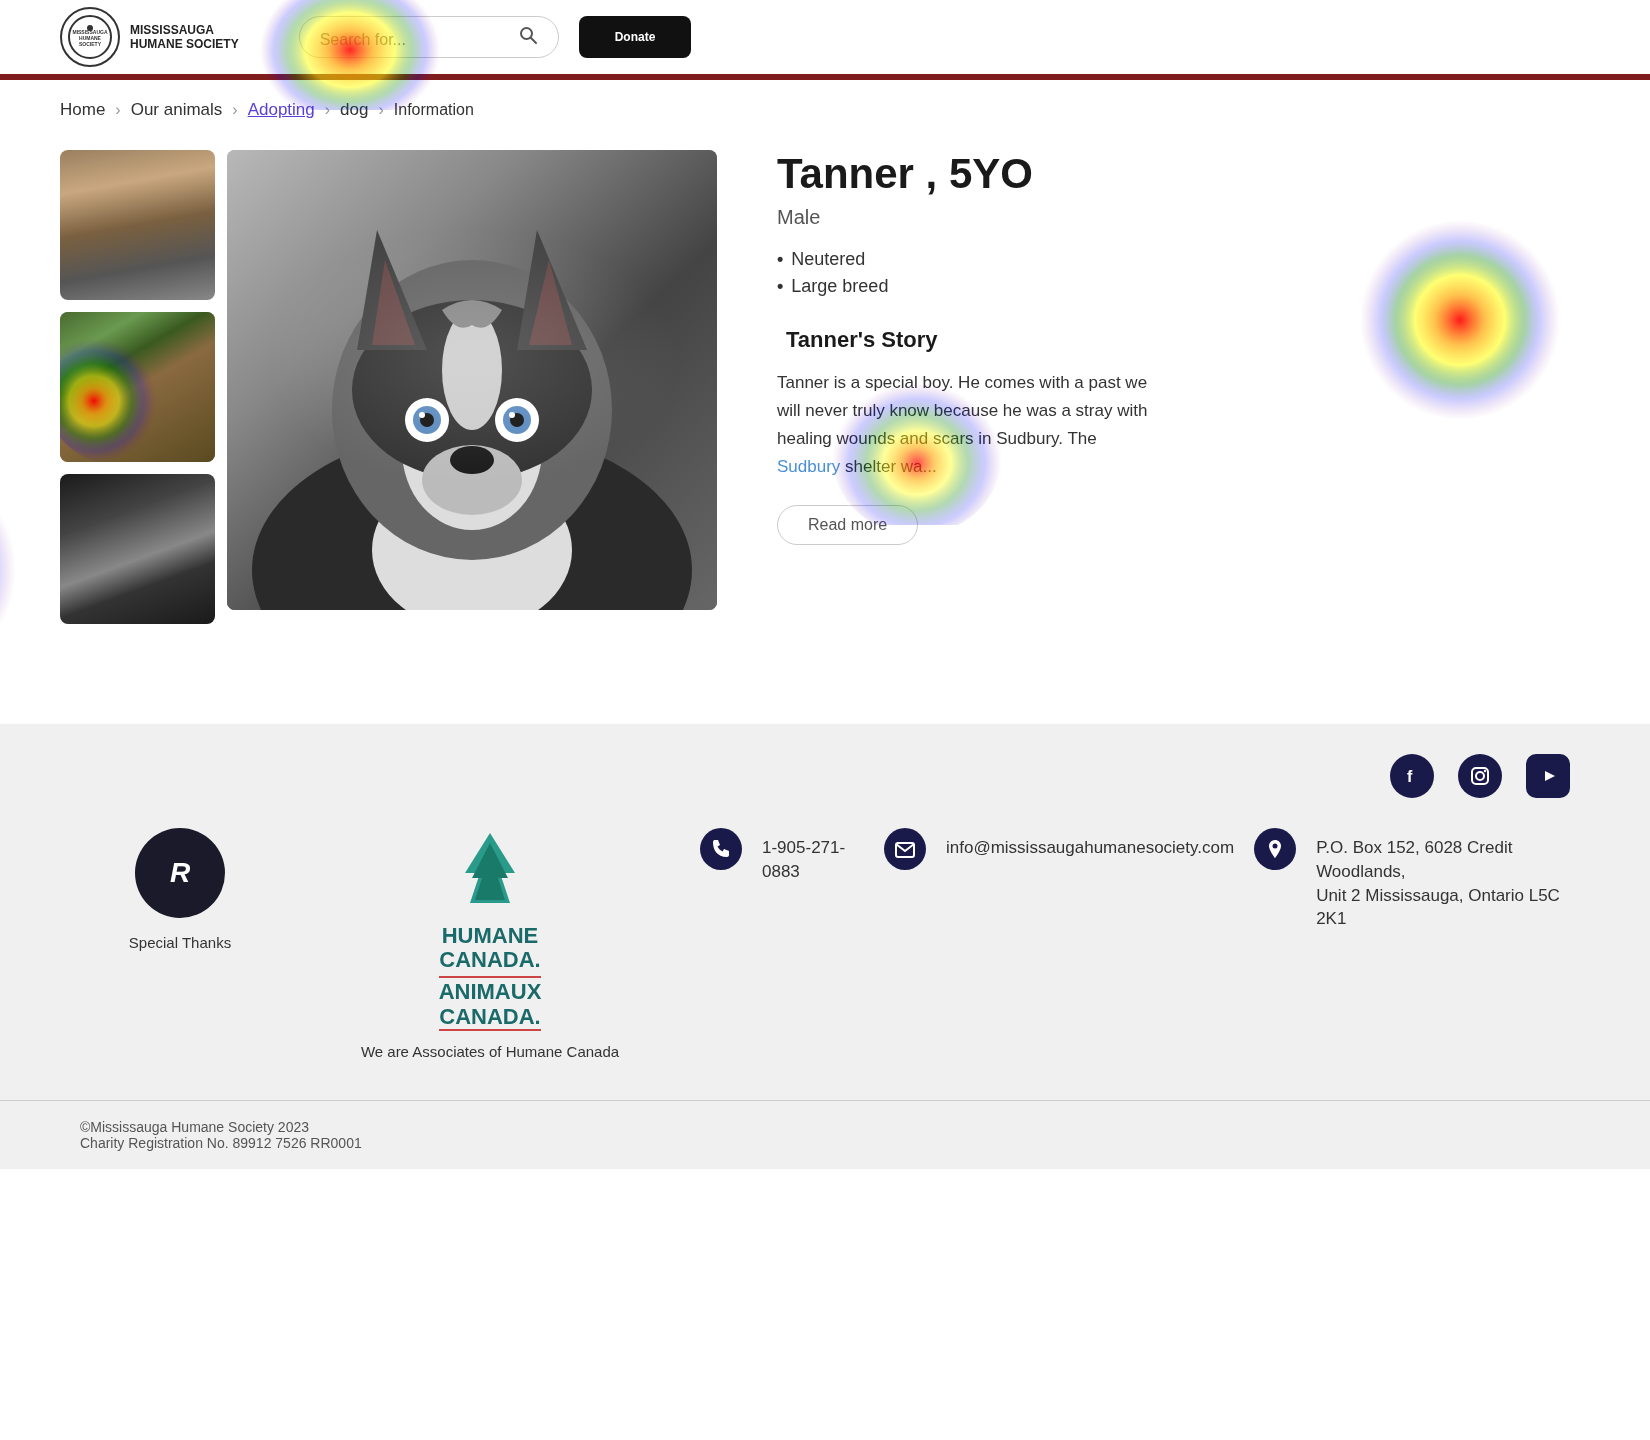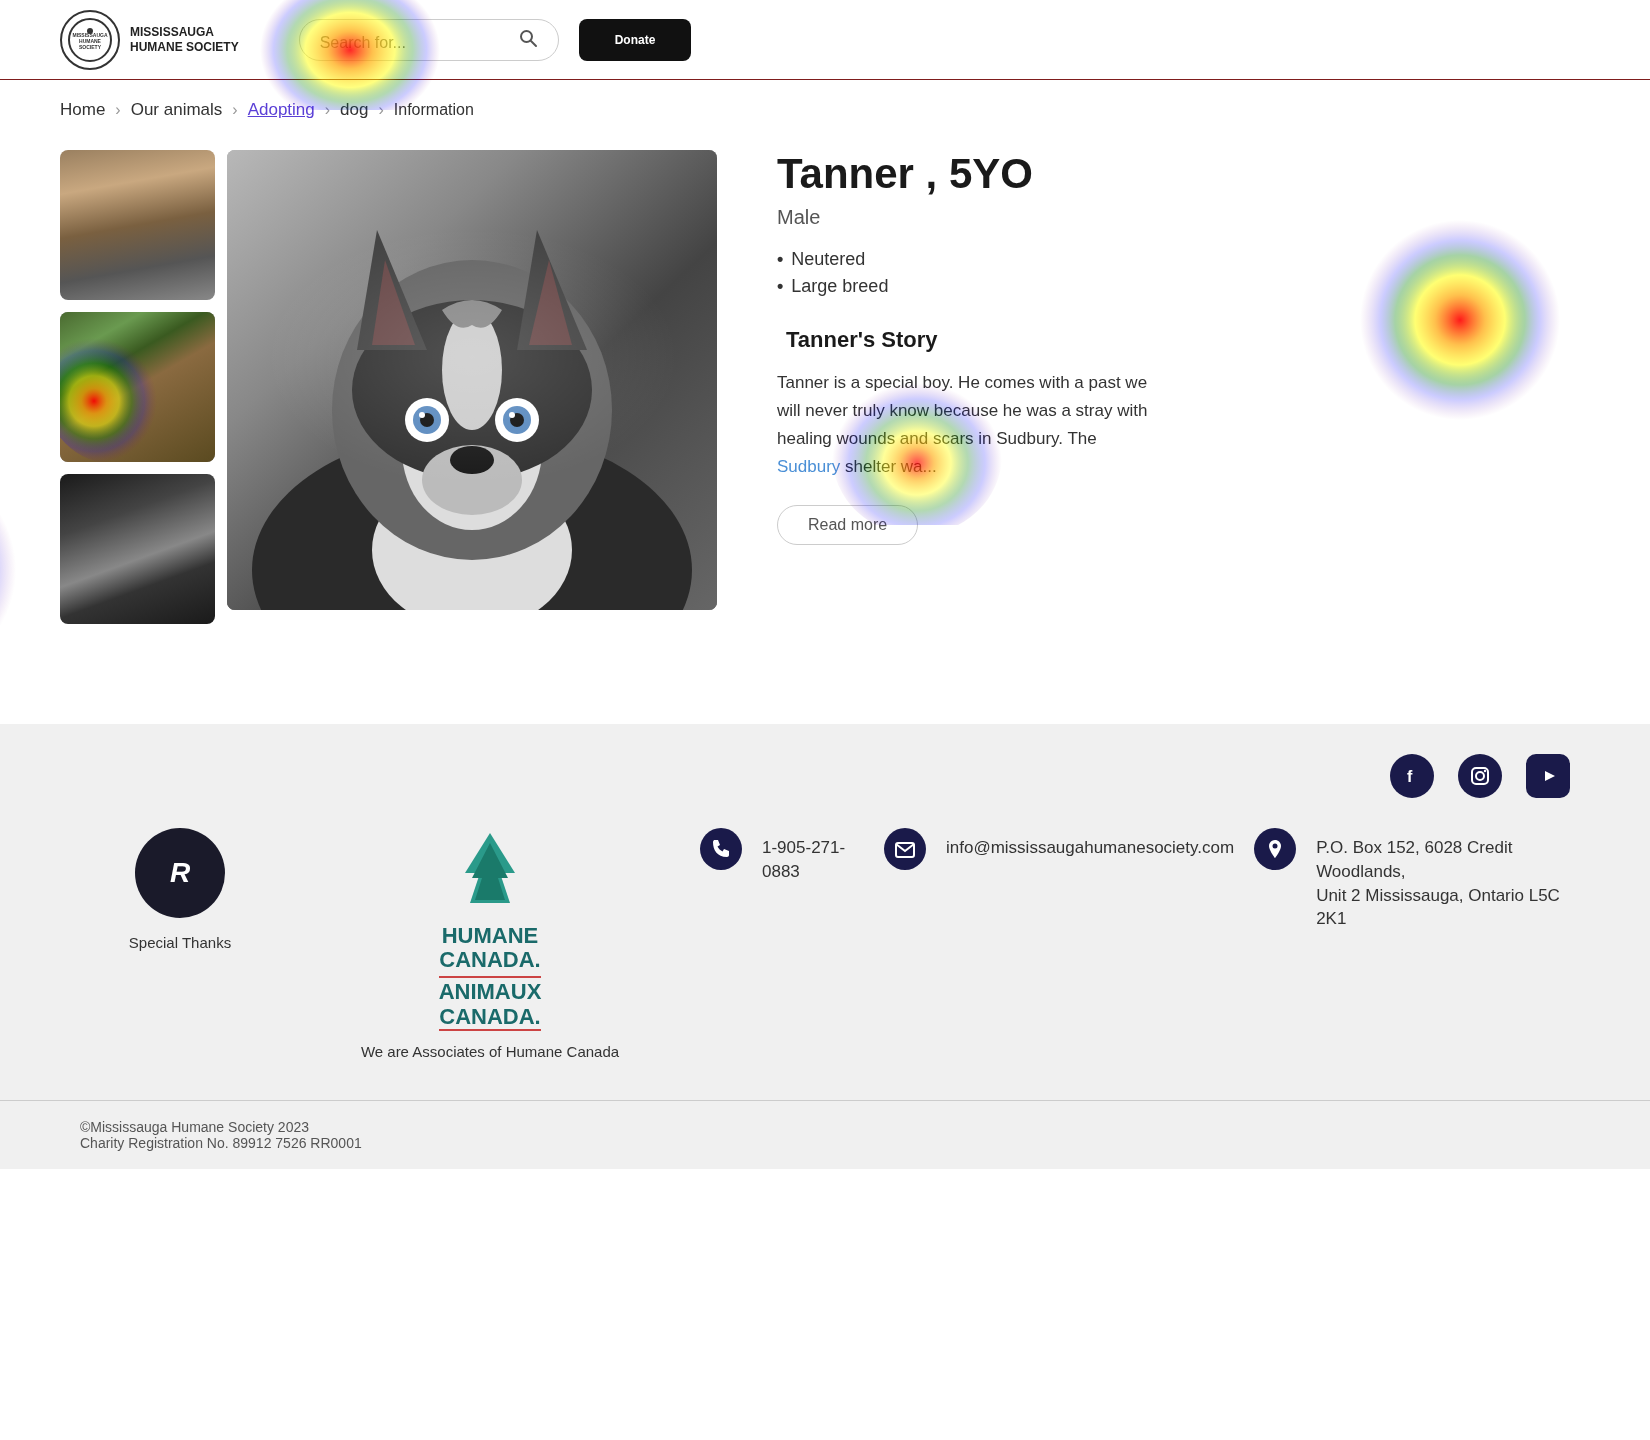--- a/index.html
+++ b/index.html
@@ -4,21 +4,21 @@
   <style>
     * { margin: 0; padding: 0; box-sizing: border-box; }
     body { font-family: -apple-system, BlinkMacSystemFont, 'Segoe UI', Arial, sans-serif; background: #fff; width: 1650px; min-height: 1440px; }
 
     
     header {
       display: flex;
       align-items: center;
       padding: 0 60px;
       height: 80px;
-      border-bottom: 1px solid #7f1d1d;
+      border-bottom: 6px solid #7f1d1d;
       position: relative;
     }
     .logo-area {
       display: flex;
       align-items: center;
       gap: 10px;
       margin-right: 60px;
       flex-shrink: 0;
     }
     .logo-circle {

